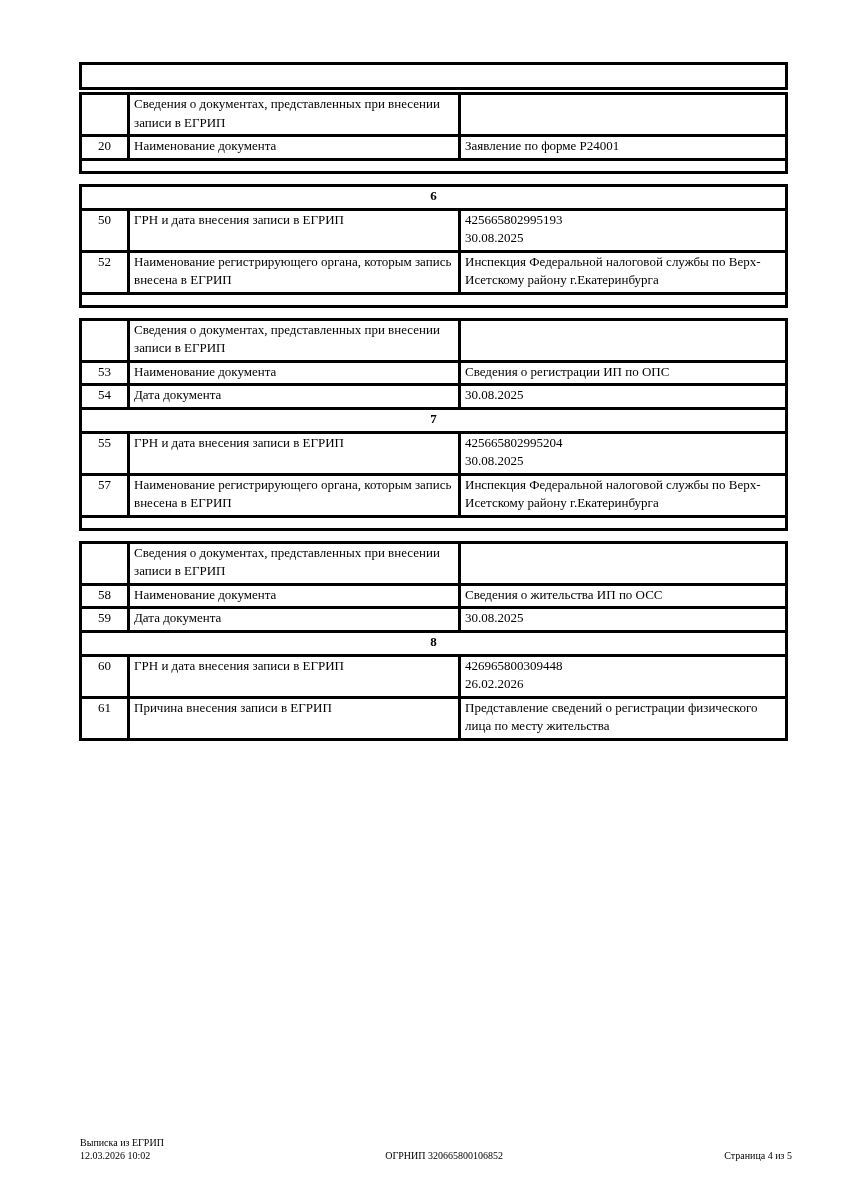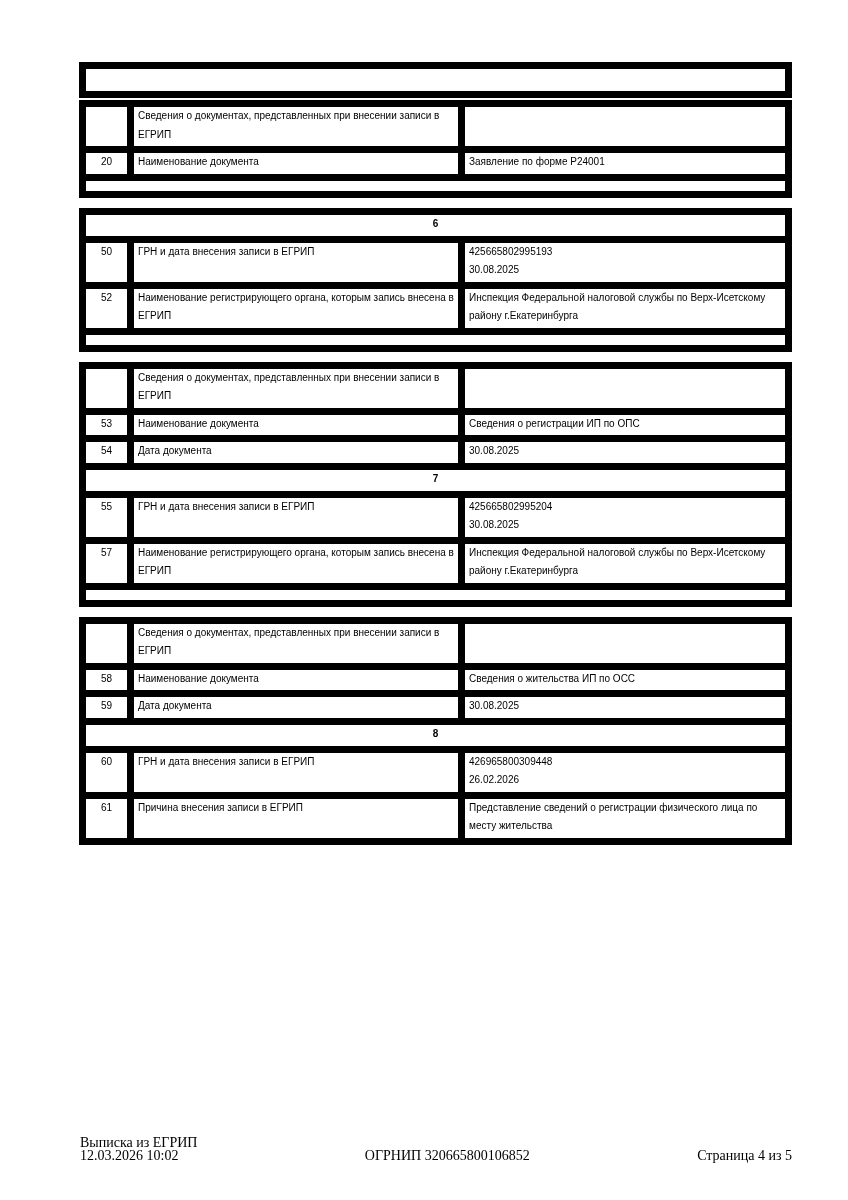--- a/index.html
+++ b/index.html
@@ -25,23 +25,23 @@
     table-layout: fixed;
     width: 706px;
     margin: 0 0 10px 0;
   }
   table.seg:nth-of-type(1) { margin-bottom: 2px; }
   table.seg:last-of-type { margin-bottom: 0; }
   col.col-num   { width: 48px; }
   col.col-label { width: 331px; }
   col.col-value { width: 327px; }
   td {
-    border: 7px solid #000000;
-    font-family: Liberation Sans, sans-serif;
-    font-size: 10px;
+    border: 3px solid #000000;
+    font-family: Liberation Serif, serif;
+    font-size: 13px;
     line-height: 18.5px;
     vertical-align: top;
     padding: 0 4px 2px 4px;
     word-wrap: break-word;
   }
   td.cell-num {
     text-align: center;
     padding: 0 2px 2px 2px;
   }
   td.cell-section {
@@ -52,21 +52,21 @@
   td.cell-empty-tall { height: 22px; padding: 0; }
   td.cell-spacer     { height: 10px; padding: 0; }
   .footer {
     position: absolute;
     left: 80px;
     top: 1136px;
     width: 712px;
     display: flex;
     justify-content: space-between;
     align-items: flex-end;
-    font-size: 14px;
+    font-size: 10px;
     line-height: 13px;
   }
   .footer-left { text-align: left; }
 </style>
 </head>
 <body>
 
 <div class="doc-area">
     <table class="seg">
       <colgroup>

